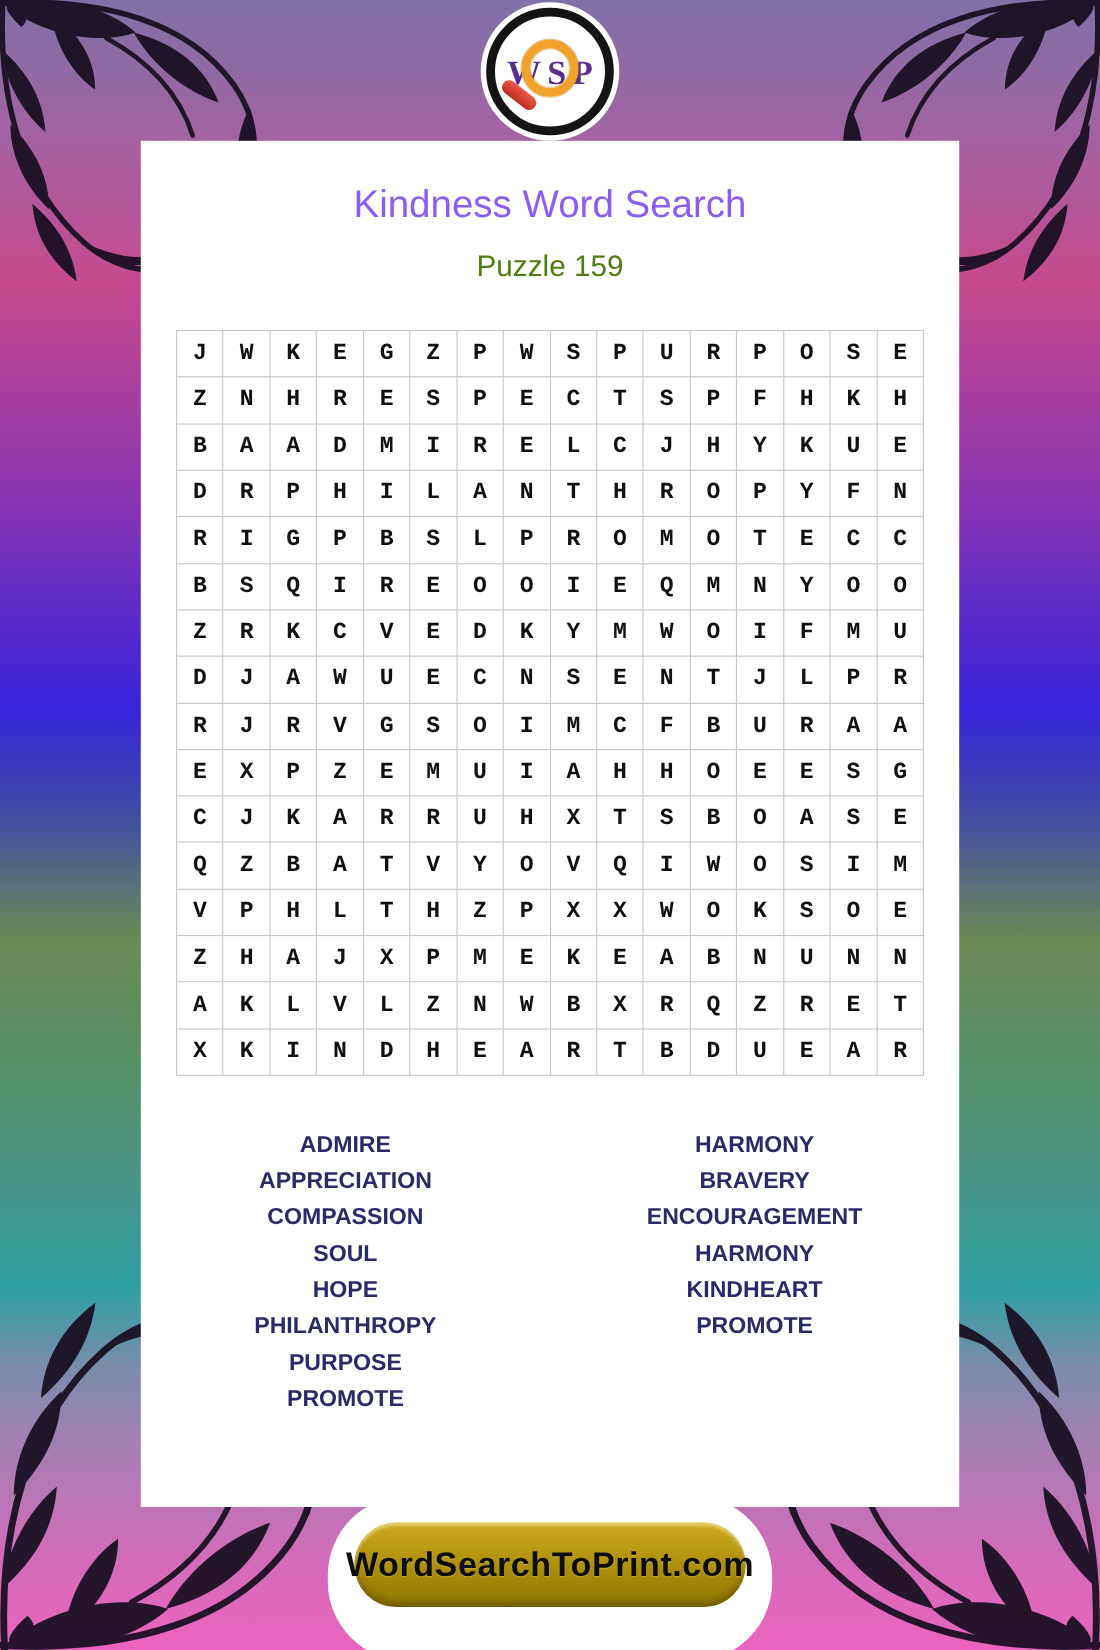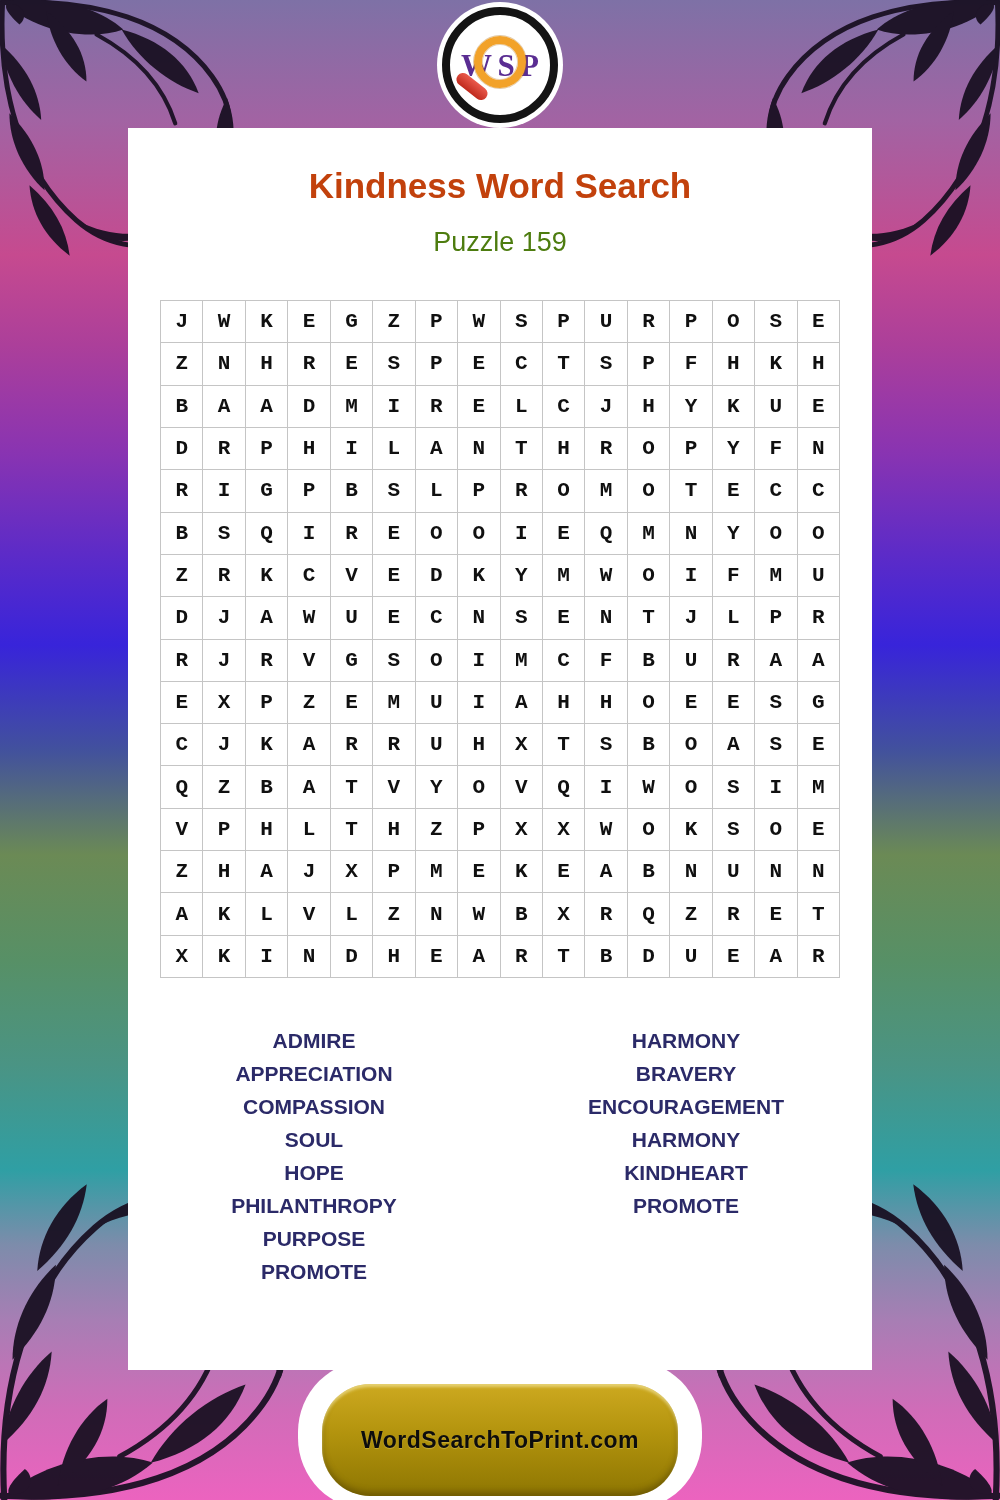--- a/index.html
+++ b/index.html
@@ -33,46 +33,46 @@
   .lens-ring { position:absolute; left:-26px; top:-26px; width:52px; height:52px;
                border:8px solid #f2a22a; border-radius:50%;
                box-shadow:0 0 0 1px rgba(170,100,0,.35), inset 0 0 0 1px rgba(170,100,0,.3); }
   .lens-handle { position:absolute; left:-46px; top:18px; width:36px; height:13px;
                  background:linear-gradient(180deg,#ea5a4c 0%, #c02a1d 100%);
                  border-radius:8px; transform:rotate(38deg); }
 
   
   .card { position:absolute; left:128px; top:128px; width:744px; height:1242px; background:#ffffff; }
   .title { position:absolute; top:38px; left:0; width:100%; text-align:center;
-           font-size:35px; font-weight:700; color:#c2410c; }
+           font-size:35px; font-weight:400; color:#8b5cf6; }
   .subtitle { position:absolute; top:99px; left:0; width:100%; text-align:center;
               font-size:27px; font-weight:400; color:#4d7c0f; }
 
   
   .grid { position:absolute; left:32px; top:172px; width:680px; height:678px;
           display:grid; grid-template-columns:repeat(16,1fr); grid-auto-rows:1fr;
           border-top:1px solid #c5c5c5; border-left:1px solid #c5c5c5; background:#fff; }
   .cell { border-right:1px solid #c5c5c5; border-bottom:1px solid #c5c5c5;
           display:flex; align-items:center; justify-content:center;
           font-family:"Liberation Mono", monospace; font-weight:700; font-size:21px; color:#101010; }
 
   
   .words { position:absolute; top:896px; left:0; width:744px; display:flex; }
   .words ul { flex:1; list-style:none; text-align:center; }
   .words li { font-size:21px; line-height:33px; font-weight:700; color:#2b2a68; }
 
   
   .footer-pill { position:absolute; left:298px; top:1360px; width:404px; height:150px;
                  background:#ffffff; border-radius:72px; }
-  .footer-btn { position:absolute; left:24px; top:24px; width:356px; height:112px;
+  .footer-btn { position:absolute; left:24px; top:24px; width:356px; height:77px;
                 border-radius:48px; cursor:pointer;
                 background:linear-gradient(180deg,#cda920 0%, #b2930d 45%, #8e7602 100%);
                 box-shadow:inset 0 3px 3px rgba(255,244,180,.55), inset 0 -4px 6px rgba(70,55,0,.45);
                 display:flex; align-items:center; justify-content:center;
-                font-size:23px; font-weight:700; color:#0d0d0d; letter-spacing:.5px;
+                font-size:31px; font-weight:700; color:#0d0d0d; letter-spacing:.5px;
                 text-shadow:0 1px 1px rgba(255,230,140,.35); }
 </style>
 </head>
 <body>
 
 <div class="page">
 
   <svg width="0" height="0" style="position:absolute" aria-hidden="true">
     <defs>
       <symbol id="flourish" viewBox="0 0 320 320">

